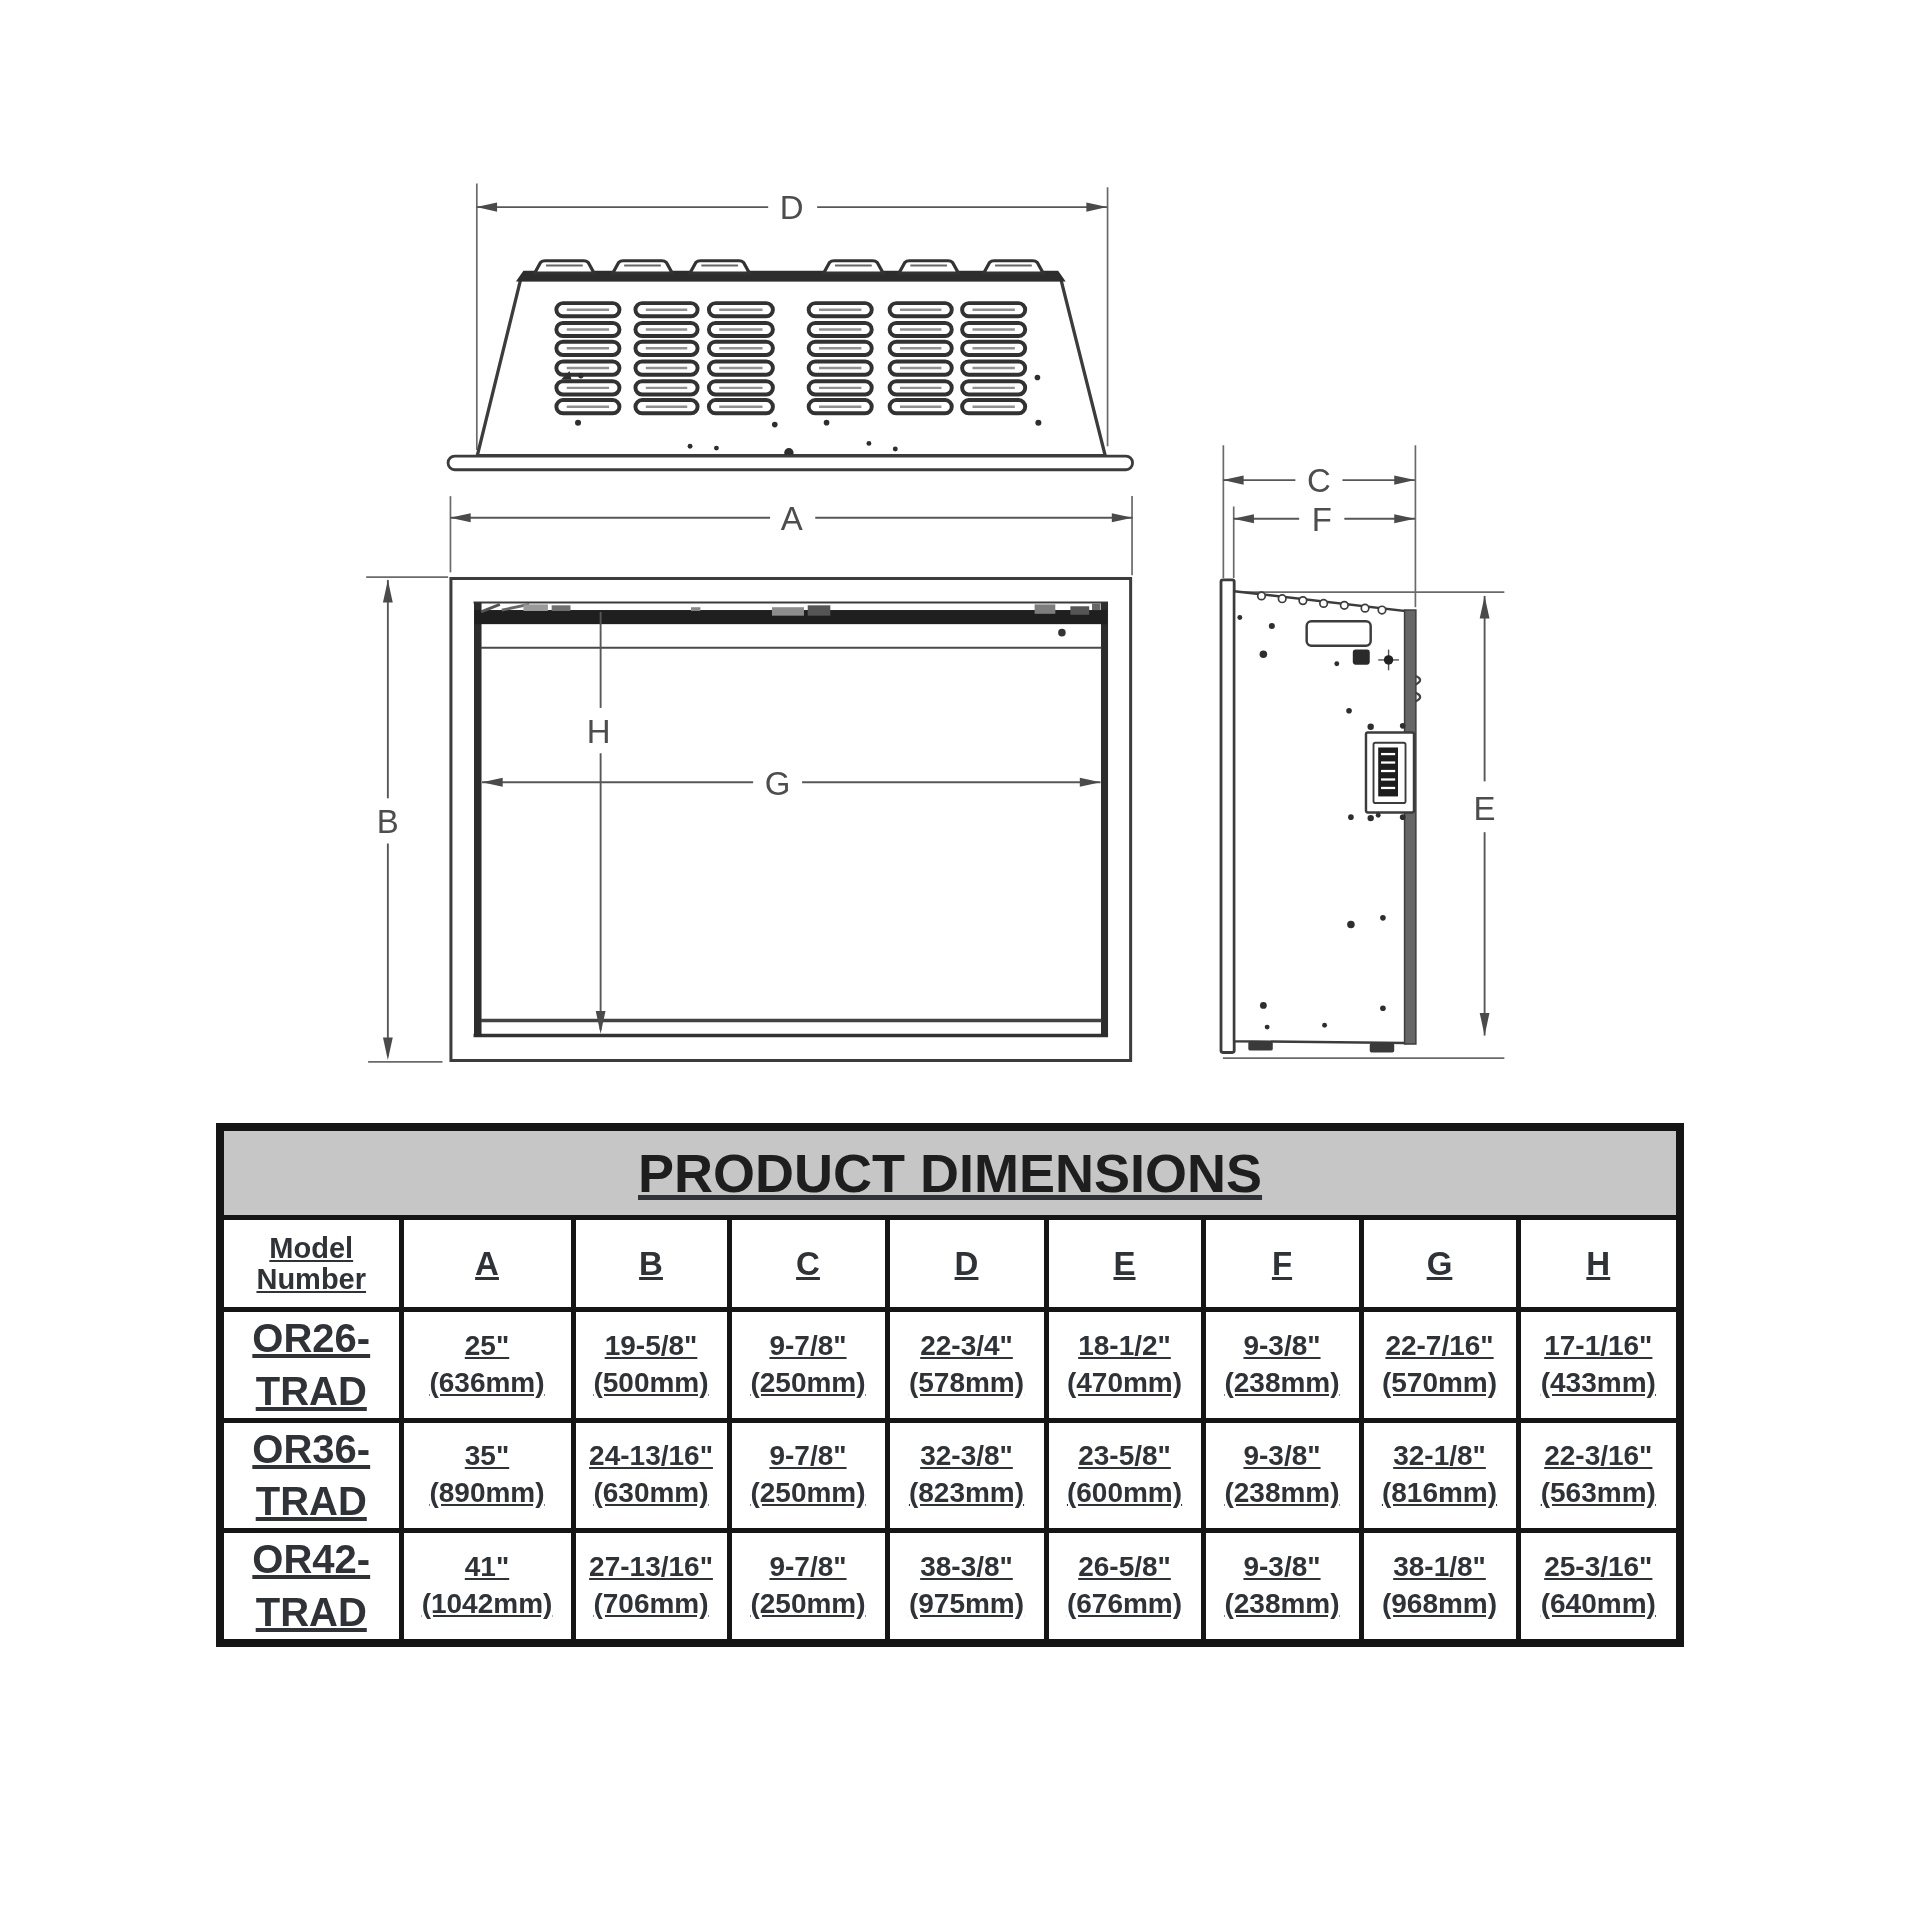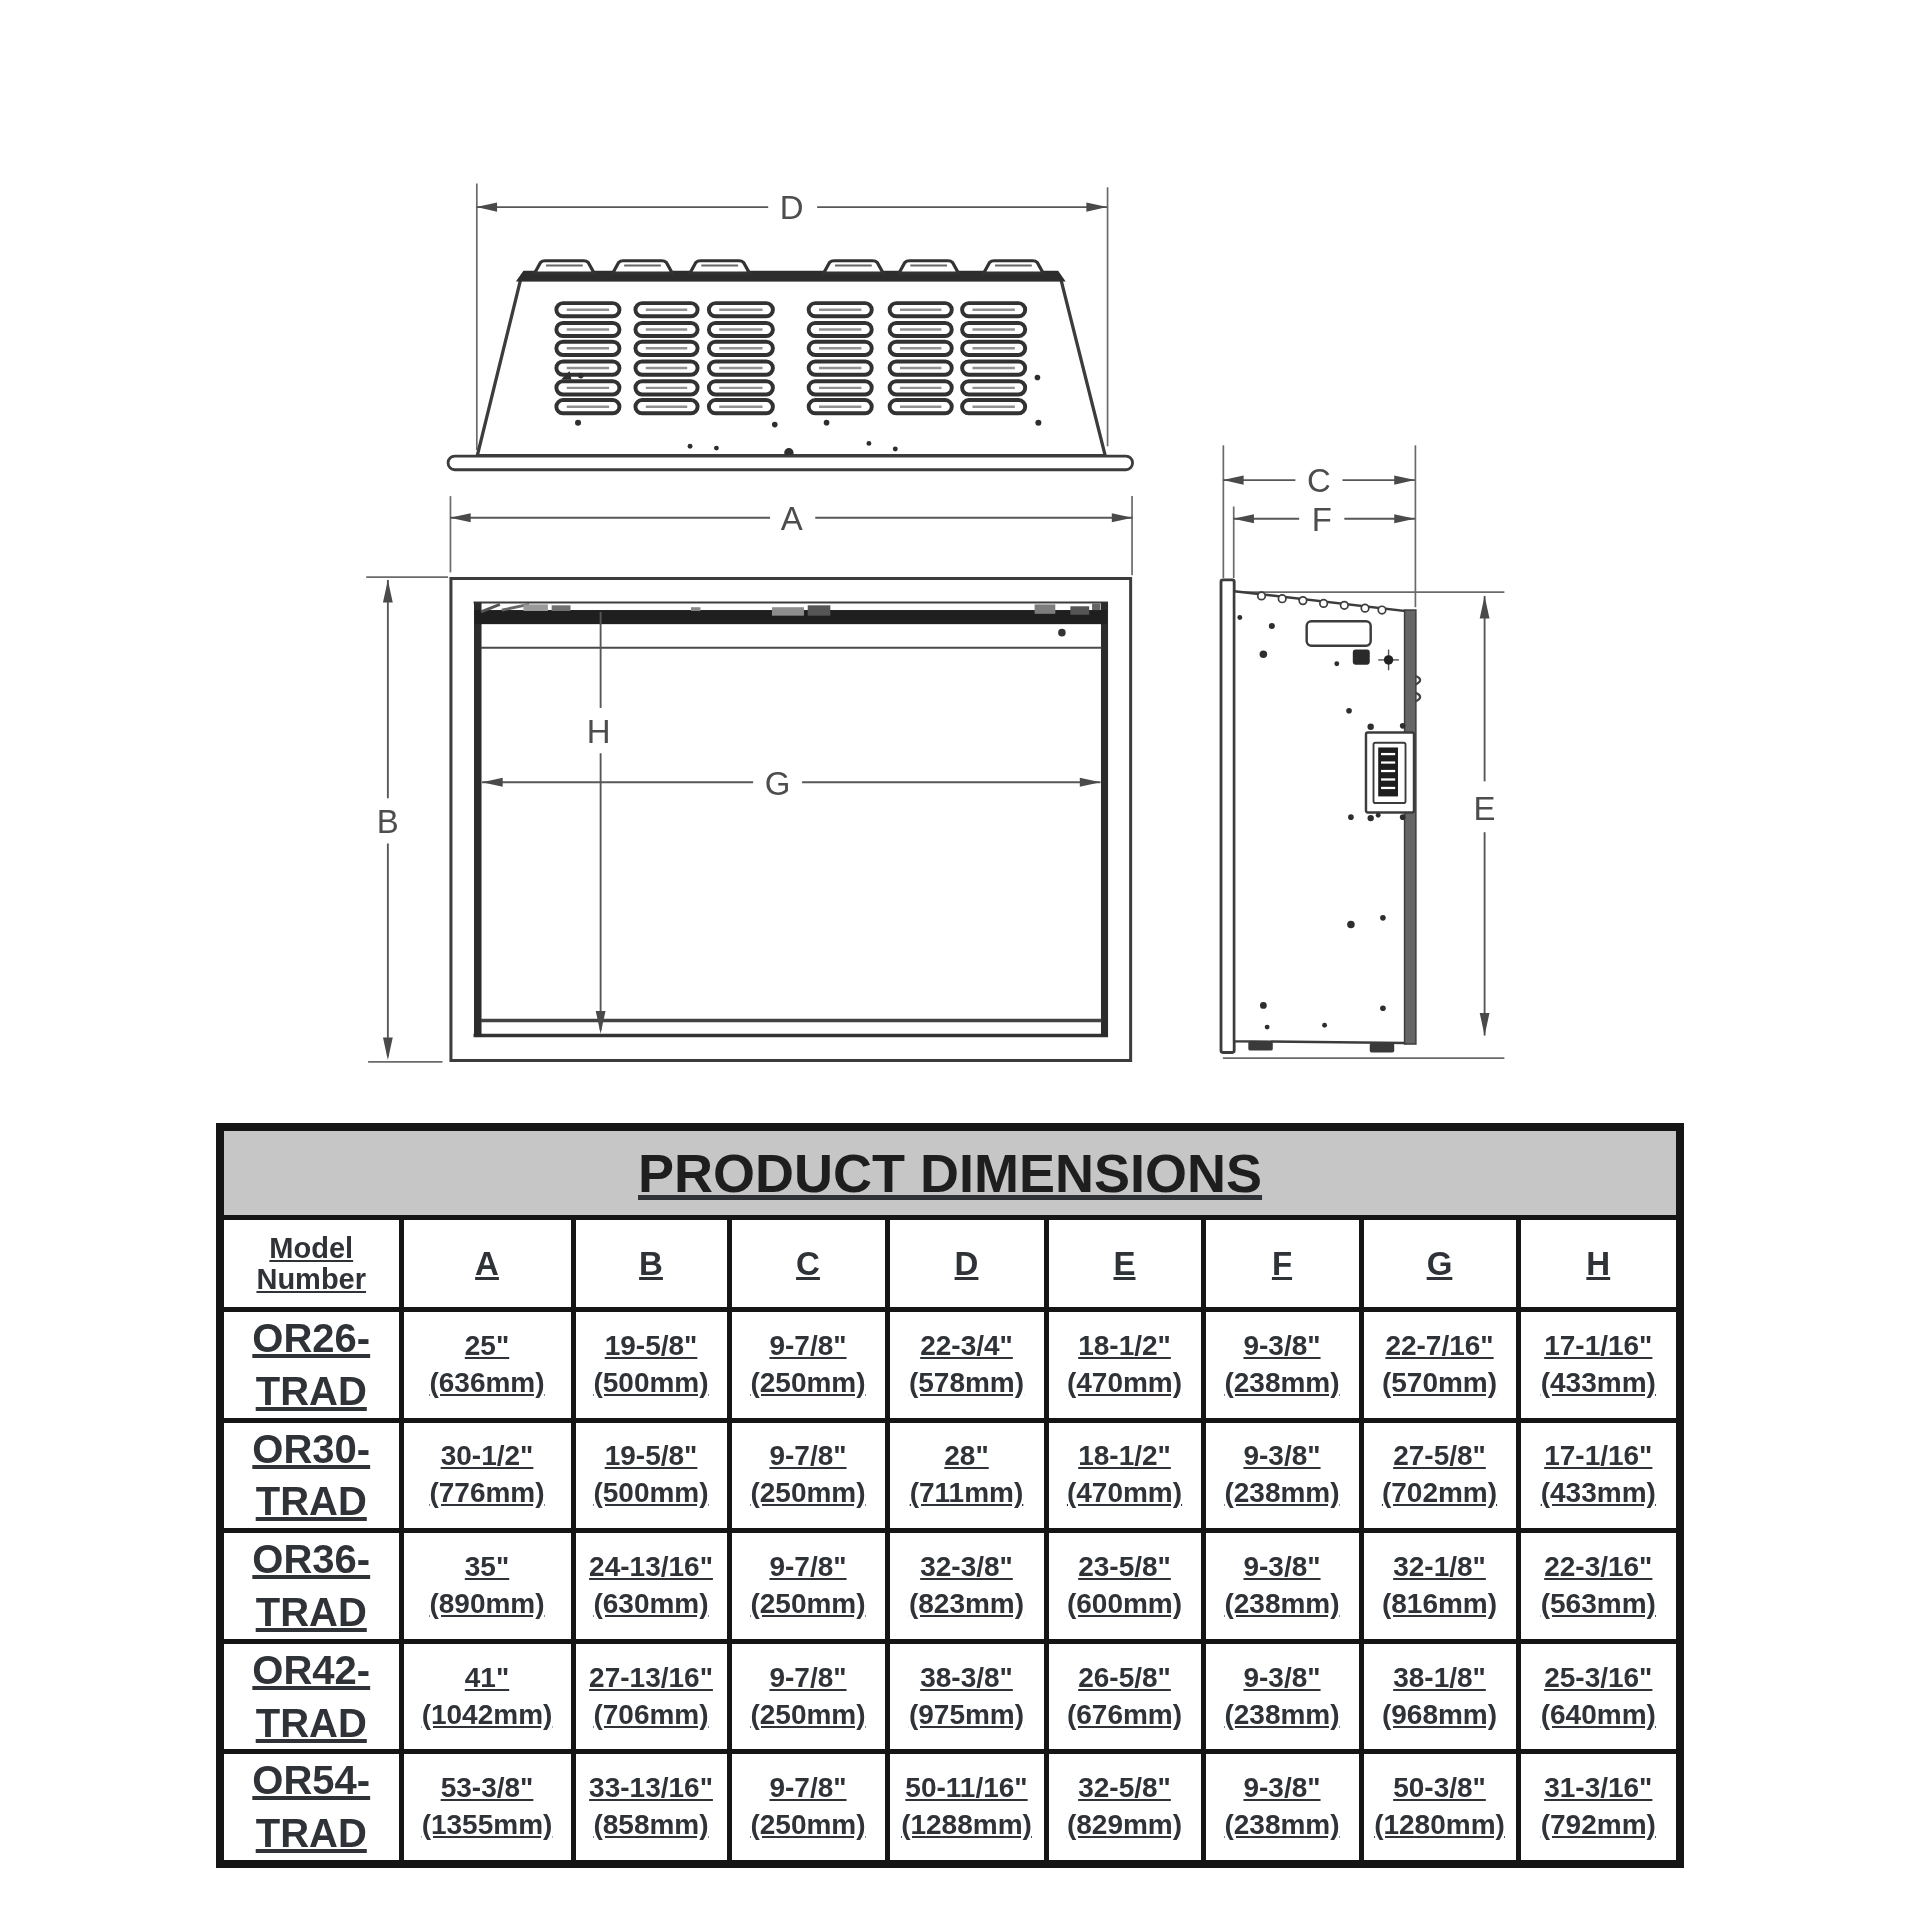--- a/index.html
+++ b/index.html
@@ -357,31 +357,20 @@
         <td>25"<br>(636mm)</td>
         <td>19-5/8"<br>(500mm)</td>
         <td>9-7/8"<br>(250mm)</td>
         <td>22-3/4"<br>(578mm)</td>
         <td>18-1/2"<br>(470mm)</td>
         <td>9-3/8"<br>(238mm)</td>
         <td>22-7/16"<br>(570mm)</td>
         <td>17-1/16"<br>(433mm)</td>
       </tr>
 
-<tr class="data" style="height:97px">
-        <td class="mname">OR30-TRAD</td>
-        <td>30-1/2"<br>(776mm)</td>
-        <td>19-5/8"<br>(500mm)</td>
-        <td>9-7/8"<br>(250mm)</td>
-        <td>28"<br>(711mm)</td>
-        <td>18-1/2"<br>(470mm)</td>
-        <td>9-3/8"<br>(238mm)</td>
-        <td>27-5/8"<br>(702mm)</td>
-        <td>17-1/16"<br>(433mm)</td>
-      </tr>
 
 <tr class="data" style="height:102px">
         <td class="mname">OR36-TRAD</td>
         <td>35"<br>(890mm)</td>
         <td>24-13/16"<br>(630mm)</td>
         <td>9-7/8"<br>(250mm)</td>
         <td>32-3/8"<br>(823mm)</td>
         <td>23-5/8"<br>(600mm)</td>
         <td>9-3/8"<br>(238mm)</td>
         <td>32-1/8"<br>(816mm)</td>
@@ -393,26 +382,15 @@
         <td>41"<br>(1042mm)</td>
         <td>27-13/16"<br>(706mm)</td>
         <td>9-7/8"<br>(250mm)</td>
         <td>38-3/8"<br>(975mm)</td>
         <td>26-5/8"<br>(676mm)</td>
         <td>9-3/8"<br>(238mm)</td>
         <td>38-1/8"<br>(968mm)</td>
         <td>25-3/16"<br>(640mm)</td>
       </tr>
 
-<tr class="data" style="height:106px">
-        <td class="mname">OR54-TRAD</td>
-        <td>53-3/8"<br>(1355mm)</td>
-        <td>33-13/16"<br>(858mm)</td>
-        <td>9-7/8"<br>(250mm)</td>
-        <td>50-11/16"<br>(1288mm)</td>
-        <td>32-5/8"<br>(829mm)</td>
-        <td>9-3/8"<br>(238mm)</td>
-        <td>50-3/8"<br>(1280mm)</td>
-        <td>31-3/16"<br>(792mm)</td>
-      </tr>
 </tbody>
   </table>
 
 
 </body></html>

